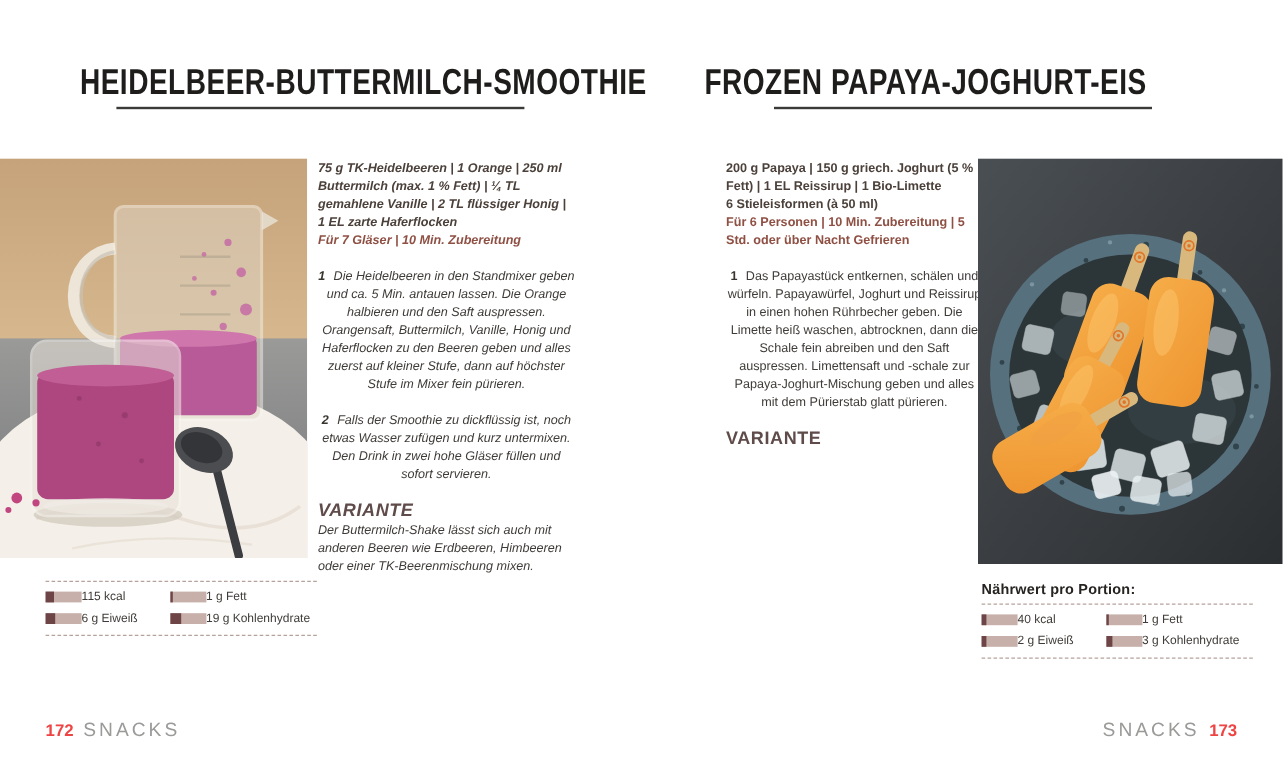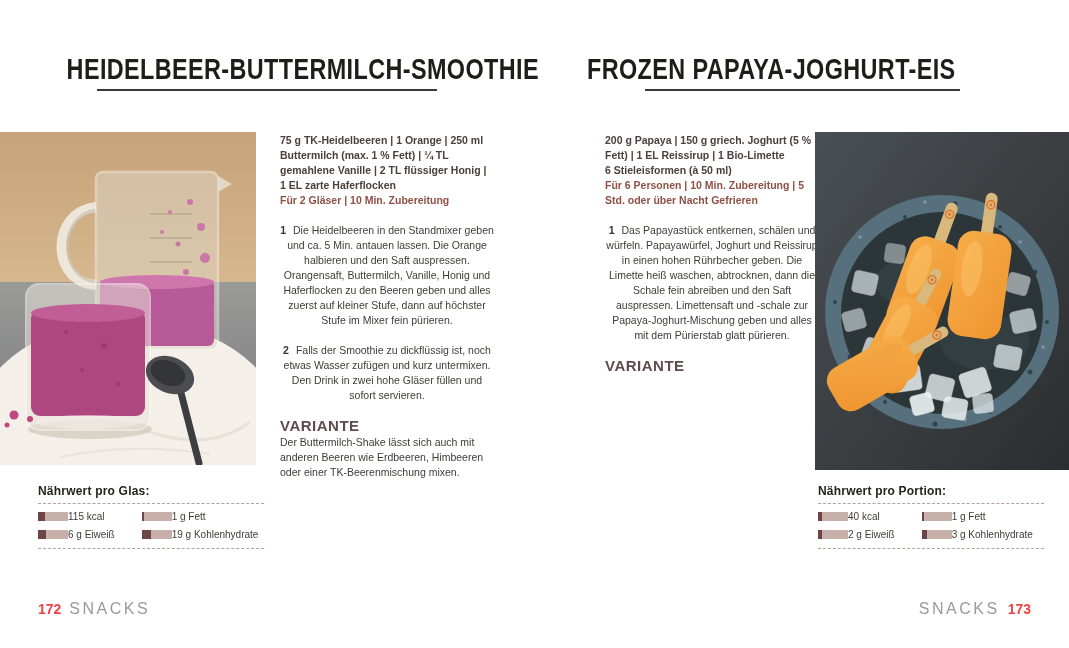--- a/index.html
+++ b/index.html
@@ -18,21 +18,21 @@
   }
   .title-rule{margin:3px auto 0;border-bottom:2px solid #3a3a38;}
   #title-left .title-rule{width:340px;}
   #title-right .title-rule{width:315px;}
   
   .photo{position:absolute;display:block;}
   #photo-left{left:0;top:132px;width:256px;height:333px;}
   #photo-right{left:815px;top:132px;width:254px;height:338px;}
   
   .text-col{position:absolute;top:133px;width:214px;font-size:10.5px;line-height:15px;}
-  #col-left{left:280px;}
+  #col-left{left:265px;font-style:italic;}
   #col-right{left:605px;}
   .ingredients,.equipment{font-weight:bold;color:#4b403a;}
   .yield{font-weight:bold;color:#8f5044;}
   .step{margin-top:15px;text-align:center;}
   .step-num{font-weight:bold;color:#38342f;margin-right:7px;}
   .variant-heading{margin-top:15px;font-weight:bold;color:#5f4c4a;font-size:15px;letter-spacing:.5px;}
   .variant-text{margin-top:2px;}
   
   .nutrition{position:absolute;top:484px;width:226px;}
   #nutrition-left{left:38px;}
@@ -115,33 +115,32 @@
   </g>
   <g>
     <circle cx="14" cy="283" r="4.5" fill="#c14680"></circle>
     <circle cx="30" cy="287" r="3" fill="#c14680"></circle>
     <circle cx="7" cy="293" r="2.5" fill="#c14680"></circle>
   </g>
 </svg>
 
 <div class="text-col" id="col-left">
   <div class="ingredients">75 g TK-Heidelbeeren | 1 Orange | 250 ml Buttermilch (max. 1 % Fett) | ¼ TL gemahlene Vanille | 2 TL flüssiger Honig | 1 EL zarte Haferflocken</div>
-  <div class="yield">Für 2 Gläser | 10 Min. Zubereitung</div>
+  <div class="yield">Für 7 Gläser | 10 Min. Zubereitung</div>
   <div class="step">
     <span class="step-num">1</span><span>Die Heidelbeeren in den Standmixer geben und ca. 5 Min. antauen lassen. Die Orange halbieren und den Saft auspressen. Orangensaft, Buttermilch, Vanille, Honig und Haferflocken zu den Beeren geben und alles zuerst auf kleiner Stufe, dann auf höchster Stufe im Mixer fein pürieren.</span>
   </div>
   <div class="step">
     <span class="step-num">2</span><span>Falls der Smoothie zu dickflüssig ist, noch etwas Wasser zufügen und kurz untermixen. Den Drink in zwei hohe Gläser füllen und sofort servieren.</span>
   </div>
   <div class="variant-heading">VARIANTE</div>
   <div class="variant-text">Der Buttermilch-Shake lässt sich auch mit anderen Beeren wie Erdbeeren, Himbeeren oder einer TK-Beerenmischung mixen.</div>
 </div>
 
 <div class="nutrition" id="nutrition-left">
-  <div class="nutrition-heading">Nährwert pro Glas:</div>
   <div class="nutrition-table">
     <div class="nutri-item">
       <span class="bar">
           <span class="bar-dark" style="width: 22%;"></span>
         </span>
       <span>115 kcal</span>
     </div>
     <div class="nutri-item">
       <span class="bar">
           <span class="bar-dark" style="width: 8%;"></span>

